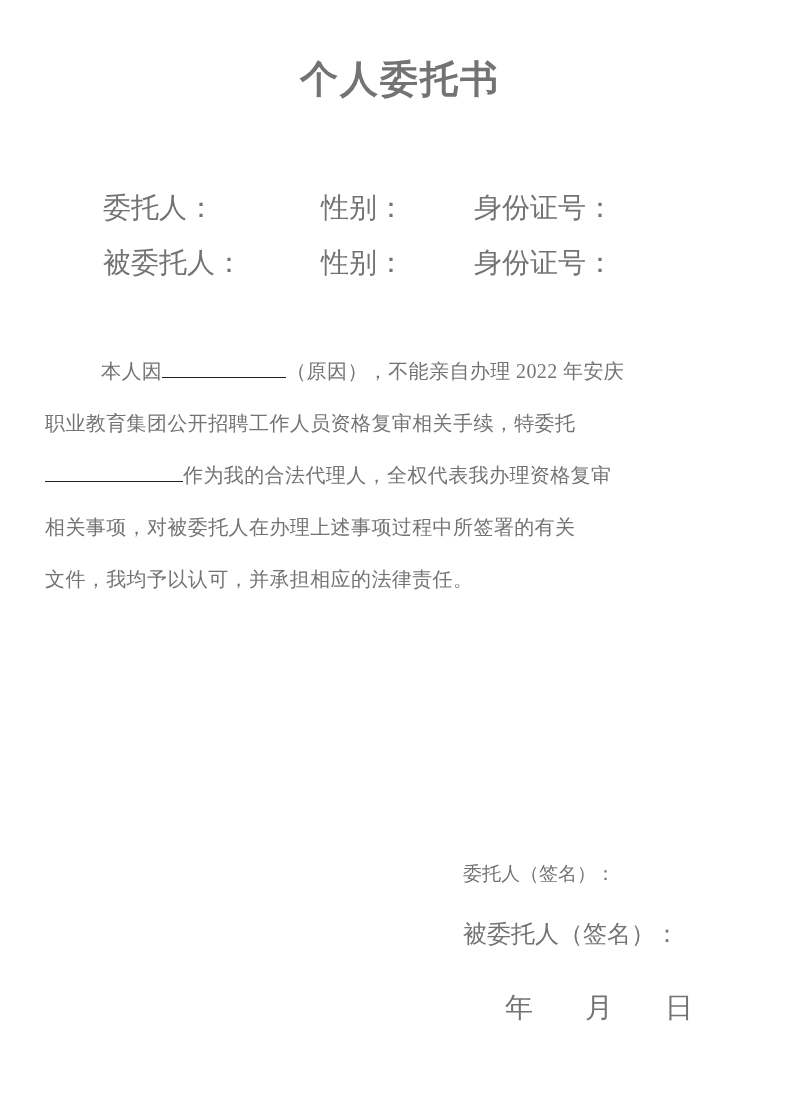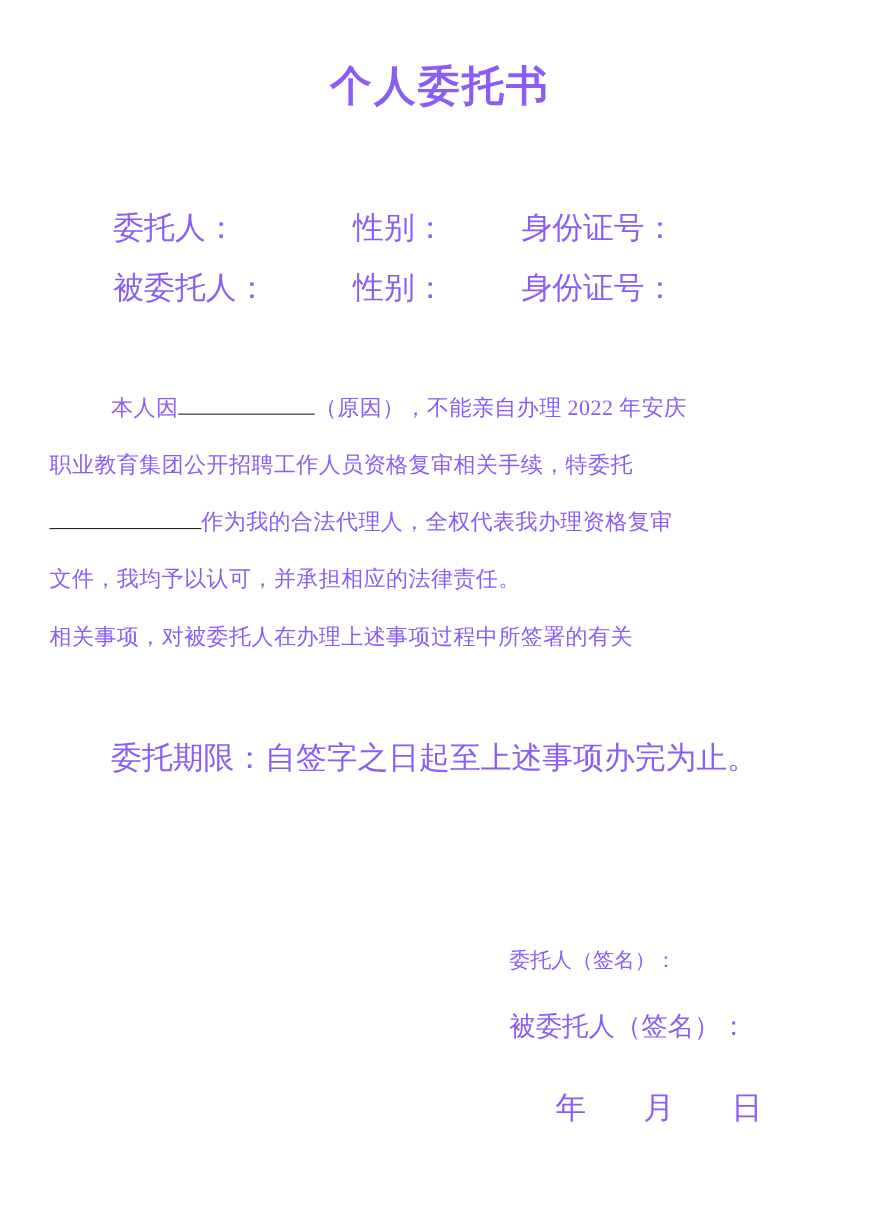--- a/index.html
+++ b/index.html
@@ -6,21 +6,21 @@
     margin: 0;
     padding: 0;
     background: #e8e8e8;
   }
   .page {
     position: relative;
     width: 800px;
     height: 1103px;
     margin: 0 auto;
     background: #ffffff;
-    color: #8b5cf6;
+    color: #737373;
     font-family: "Liberation Serif", "DejaVu Serif", serif;
     overflow: hidden;
   }
   
   .doc-title {
     position: absolute;
     top: 56px;
     left: 0;
     width: 100%;
     text-align: center;
@@ -133,28 +133,27 @@
     <div class="body-line indented">
       <span>本人因</span><span class="blank-line blank-reason"></span><span>（原因），不能亲自办理 2022 年安庆</span>
     </div>
     <div class="body-line">
       <span>职业教育集团公开招聘工作人员资格复审相关手续，特委托</span>
     </div>
     <div class="body-line">
       <span class="blank-line blank-agent"></span><span>作为我的合法代理人，全权代表我办理资格复审</span>
     </div>
     <div class="body-line">
-      <span>文件，我均予以认可，并承担相应的法律责任。</span>
+      <span>相关事项，对被委托人在办理上述事项过程中所签署的有关</span>
     </div>
     <div class="body-line">
-      <span>相关事项，对被委托人在办理上述事项过程中所签署的有关</span>
+      <span>文件，我均予以认可，并承担相应的法律责任。</span>
     </div>
   </div>
 
-  <div class="term-line">委托期限：自签字之日起至上述事项办完为止。</div>
 
   <div class="sig-principal">委托人（签名）：</div>
 
   <div class="sig-agent">被委托人（签名）：</div>
 
   <div class="sig-date">
     <span>年</span>
     <span class="gap">月</span>
     <span class="gap">日</span>
   </div>

